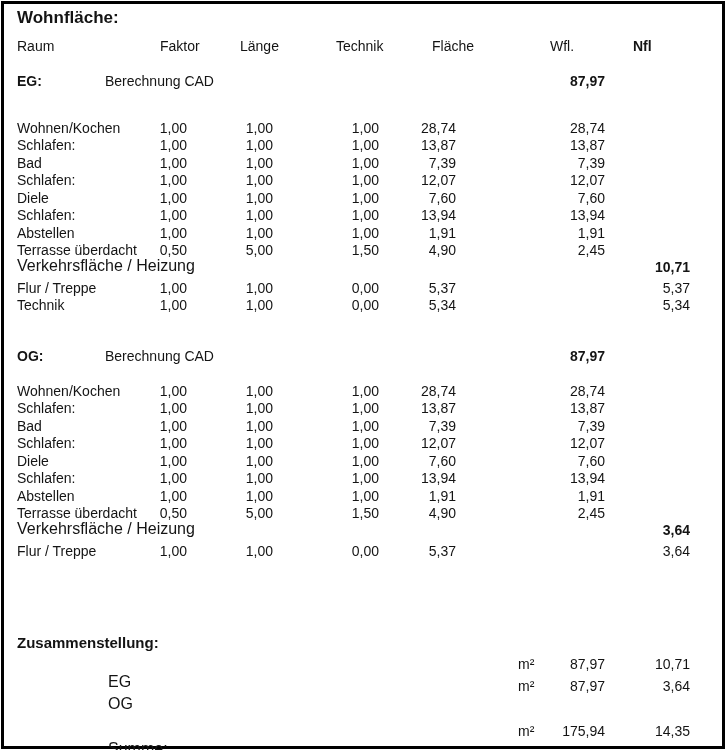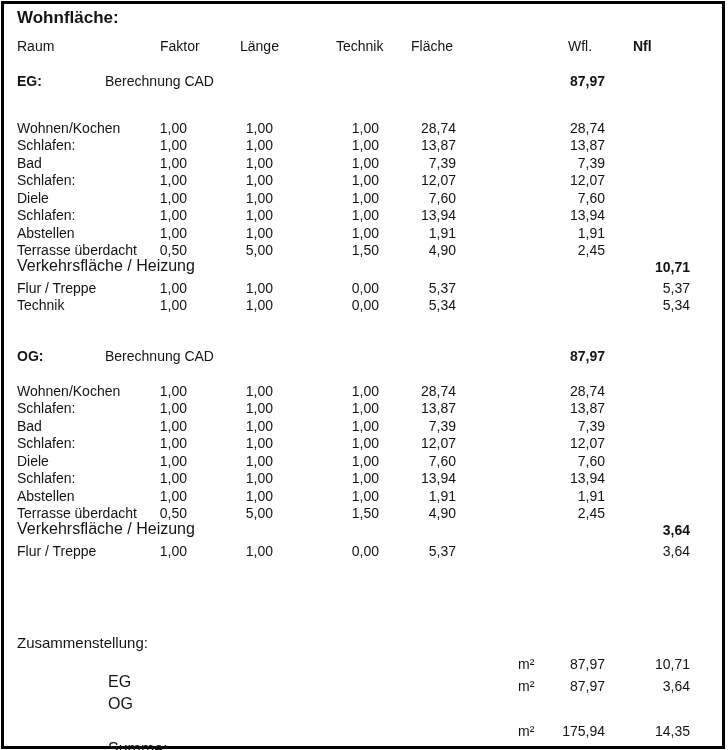--- a/index.html
+++ b/index.html
@@ -11,36 +11,36 @@
   .frame{
     position:absolute;left:1px;top:1px;width:718px;height:742px;
     border:3px solid #000;pointer-events:none;
   }
   .line{position:absolute;left:0;width:728px;height:18px;padding-left:12px;}
   .cell{position:absolute;top:0;white-space:nowrap;font-size:14px;line-height:16px;}
   .num{width:64px;text-align:right;}
   .b{font-weight:bold;}
   .lg{font-size:16px;line-height:18px;}
   .title{font-size:17px;font-weight:bold;line-height:20px;}
-  .heading{font-size:15px;font-weight:normal;}
+  .heading{font-size:15px;font-weight:bold;}
   
   .c-name{left:17px;}
   .c-fak{left:123px;}
   .c-lae{left:209px;}
   .c-bre{left:315px;}
   .c-fla{left:392px;}
   .c-wfl{left:541px;}
   .c-nfl{left:626px;}
   
   .h-raum{left:17px;}
   .h-fak{left:160px;}
   .h-lae{left:240px;}
   .h-bre{left:336px;}
-  .h-fla{left:411px;text-align:right;}
-  .h-wfl{left:568px;}
+  .h-fla{left:432px;text-align:right;}
+  .h-wfl{left:550px;}
   .h-nfl{left:633px;font-weight:bold;}
   
   .c-label{left:17px;}
   .c-method{left:105px;}
   
   .s-label{left:108px;margin-top:20px;}
   .s-unit{left:518px;}
 </style>
 </head>
 <body>

